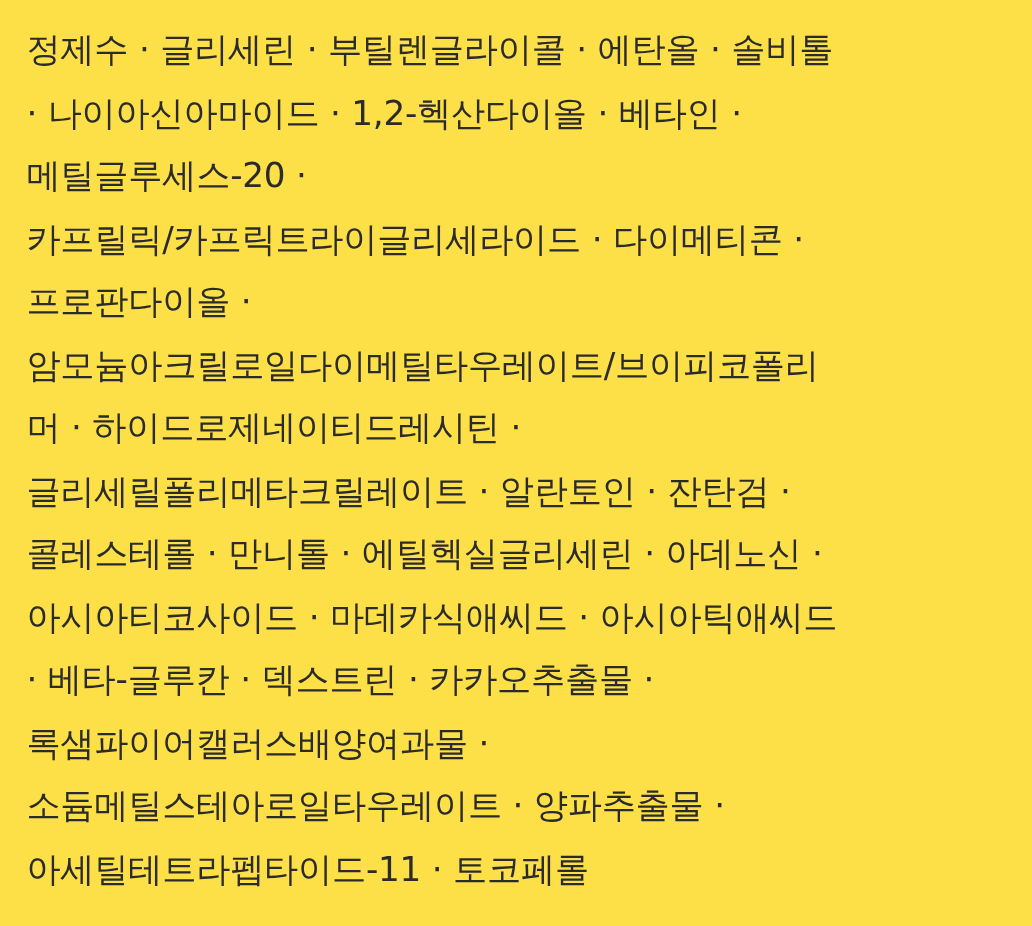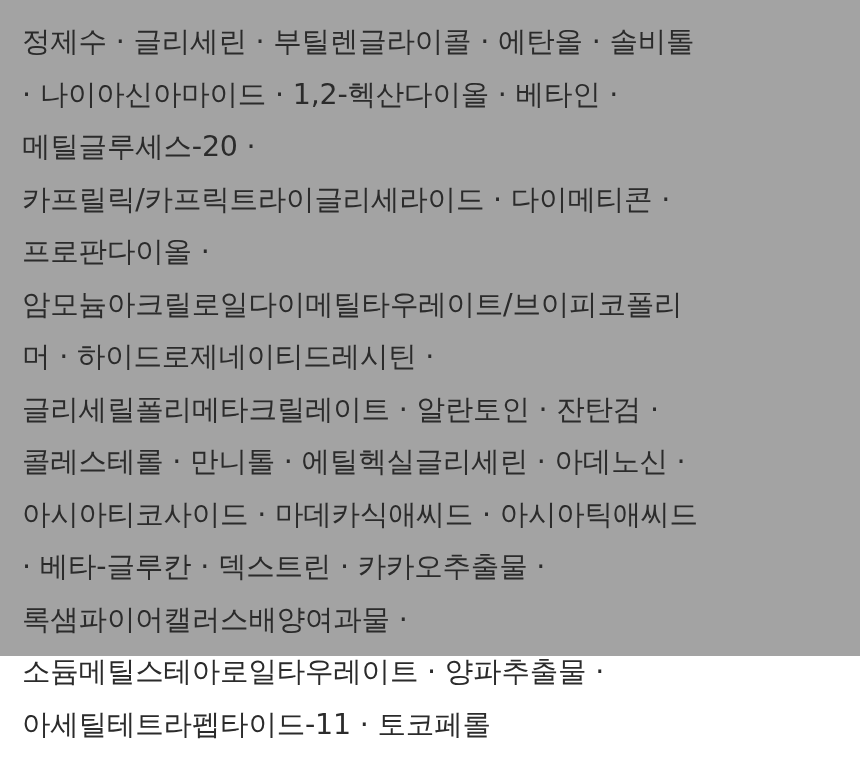--- a/index.html
+++ b/index.html
@@ -9,22 +9,22 @@
   }
   body {
     width: 860px;
     height: 772px;
     font-family: "DejaVu Sans", "Liberation Sans", sans-serif;
     overflow: hidden;
   }
   .page {
     box-sizing: border-box;
     width: 860px;
-    height: 656px;
-    background: #a3a3a3;
+    height: 772px;
+    background: #fde047;
     padding: 16px 20px 10px 22px;
   }
   .ingredient-text {
     color: #2b2b2b;
     font-size: 28.5px;
     line-height: 52.5px;
     letter-spacing: -0.2px;
     font-weight: 400;
     white-space: pre-wrap;
     word-break: break-all;

